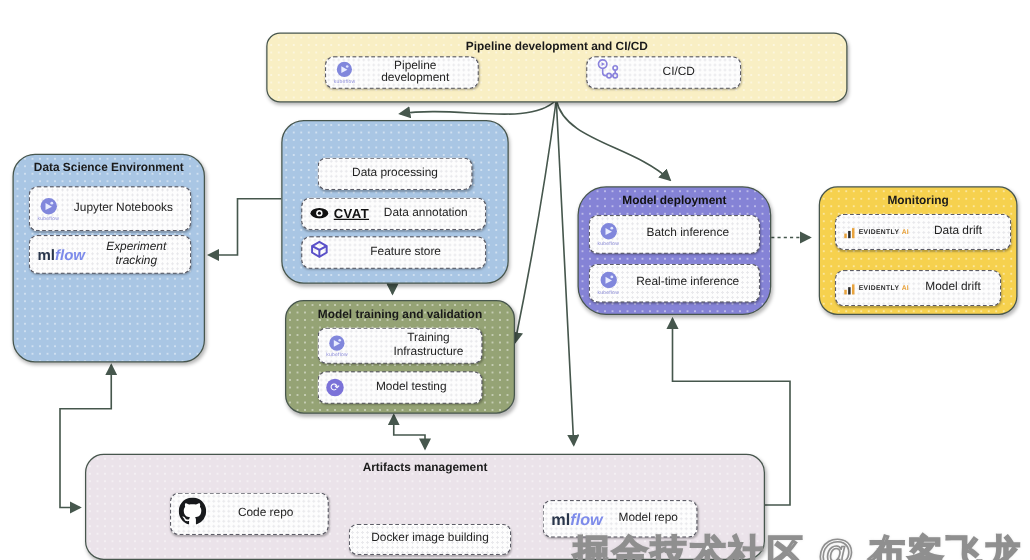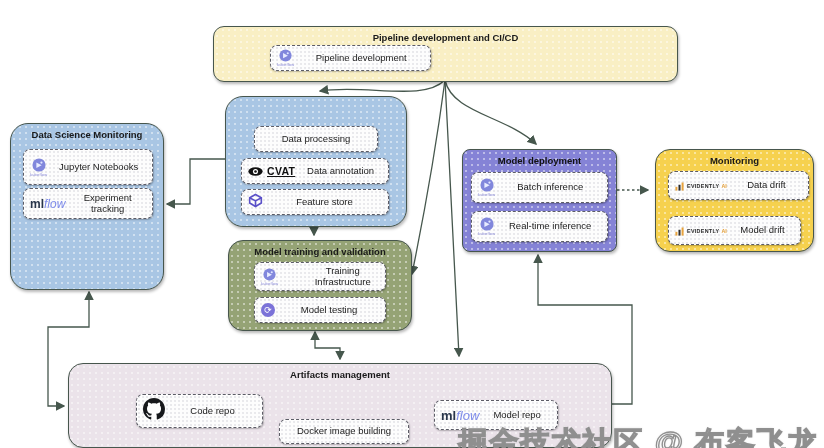--- a/index.html
+++ b/index.html
@@ -14,21 +14,21 @@
   .node{position:absolute;display:flex;align-items:center;gap:4px;
         background:#fdfdfd;border:1px dashed #5c5c66;border-radius:7px;
         box-shadow:0.5px 1px 1.5px rgba(0,0,0,.25);padding:0 6px;box-sizing:border-box;
         background-image:radial-gradient(rgba(60,60,90,.10) 1px, transparent 1px);
         background-size:4px 4px;}
   .node .lbl{flex:1;text-align:center;font-size:9.5px;color:#222;line-height:1.1;}
   .icon-col{display:flex;flex-direction:column;align-items:center;line-height:1;}
   .icon-cap{font-size:4px;color:#8a8ad8;margin-top:1px;letter-spacing:.2px;}
   .mlflow-logo{font-size:12px;white-space:nowrap;}
   .mlflow-ml{font-weight:bold;color:#28354a;}
-  .mlflow-flow{font-style:italic;color:#7d8bea;font-weight:400;}
+  .mlflow-flow{font-style:italic;color:#7d8bea;font-weight:700;}
   .cvat-word{font-size:10.5px;font-weight:800;color:#111;letter-spacing:.3px;text-decoration:underline;}
   .ev-logo{display:flex;align-items:center;gap:2px;}
   .ev-word{font-size:5.4px;font-weight:bold;color:#2b2b2b;letter-spacing:.3px;}
   .ev-ai{font-size:5.4px;font-weight:bold;color:#e8a33d;}
   .dc-icon{width:14px;height:14px;border-radius:50%;background:#7b72d8;color:#fff;
            display:flex;align-items:center;justify-content:center;font-size:9px;}
   .watermark{position:absolute;right:5px;bottom:3px;z-index:6;font-size:29px;font-weight:bold;
              letter-spacing:2px;color:rgba(255,255,255,.9);
              -webkit-text-stroke:1.3px #8f8f8f;text-shadow:0 0 2px rgba(120,120,120,.5);
              white-space:nowrap;}
@@ -56,49 +56,64 @@
       <path d="M225,141 L190,141 L190,186 L167,186" marker-end="url(#ah)"></path>
       <path d="M89,274 L89,309 L48,309 L48,388 L64,388" marker-start="url(#ah)" marker-end="url(#ah)"></path>
       <path d="M315,314 L315,330 L340,330 L340,341" marker-start="url(#ah)" marker-end="url(#ah)"></path>
       <path d="M617,172 L648,172" stroke-dasharray="2.5,2.5" marker-end="url(#ah)"></path>
       <path d="M610,386 L632,386 L632,287 L538,287 L538,237" marker-end="url(#ah)"></path>
     </g>
   </svg>
 
   <div class="grp" style="left:213px;top:8px;width:463px;height:54px;background-color:#f9efc4;border-radius:11px;">
     <div class="grp-title">Pipeline development and CI/CD</div>
-    <div class="node" style="left:56px;top:18px;width:161px;height:26px;">
+    <div class="node" style="left:46px;top:18px;width:123px;height:26px;">
       <span class="icon-col">
         <svg viewBox="0 0 16 16" width="13" height="13">
             <circle cx="8" cy="8" r="7.5" fill="#8187dc"></circle>
             <path d="M5 11.5 V5 L11 8.4 Z" fill="#e8ecff"></path>
             <circle cx="10.8" cy="5.2" r="1.3" fill="#dfe5ff"></circle>
           </svg>
         <span class="icon-cap">kubeflow</span>
       </span>
       <span class="lbl">Pipeline development</span>
     </div>
+    <div class="node" style="left:255px;top:18px;width:124px;height:26px;">
+      <span>
+        <svg viewBox="0 0 26 24" width="20" height="19" fill="none" stroke="#8a82dc" stroke-width="1.7">
+          <circle cx="8" cy="6.5" r="4.4"></circle>
+          <polygon points="6.8,4.6 10.2,6.5 6.8,8.4" fill="#8a82dc" stroke="none"></polygon>
+          <path d="M8 10.9 v4.6 a3 3 0 0 0 3 3 h1"></path>
+          <circle cx="14.6" cy="18.5" r="2.3"></circle>
+          <circle cx="21" cy="18.5" r="2.3"></circle>
+          <path d="M16.9 18.5 h1.8"></path>
+          <circle cx="21" cy="10.5" r="2.3"></circle>
+          <path d="M21 12.8 v3.4"></path>
+        </svg>
+      </span>
+      <span class="lbl">CI/CD</span>
+    </div>
   </div>
 
   <div class="grp" style="left:10px;top:105px;width:152px;height:165px;background-color:#a9c6e4;border-radius:18px;">
-    <div class="grp-title">Data Science Monitoring</div>
+    <div class="grp-title">Data Science Environment</div>
     <div class="node" style="left:12px;top:25px;width:130px;height:36px;align-items:center;">
       <span class="icon-col">
         <svg viewBox="0 0 16 16" width="14" height="14">
             <circle cx="8" cy="8" r="7.5" fill="#8187dc"></circle>
             <path d="M5 11.5 V5 L11 8.4 Z" fill="#e8ecff"></path>
             <circle cx="10.8" cy="5.2" r="1.3" fill="#dfe5ff"></circle>
           </svg>
         <span class="icon-cap">kubeflow</span>
       </span>
       <span class="lbl">Jupyter Notebooks</span>
     </div>
     <div class="node" style="left:12px;top:64px;width:130px;height:31px;">
       <span class="mlflow-logo"><span class="mlflow-ml">ml</span><span class="mlflow-flow">flow</span></span>
-      <span class="lbl" style="white-space:normal;">Experiment tracking</span>
+      <span class="lbl" style="white-space:normal;font-style:italic;">Experiment tracking</span>
     </div>
   </div>
 
   <div class="grp" style="left:225px;top:78px;width:180px;height:129px;background-color:#a9c6e4;border-radius:18px;">
     <div class="node" style="left:28px;top:29px;width:124px;height:26px;">
       <span class="lbl">Data processing</span>
     </div>
     <div class="node" style="left:15px;top:61px;width:148px;height:26px;">
       <span>
         <svg viewBox="0 0 20 12" width="15" height="9">
@@ -134,21 +149,21 @@
         <span class="icon-cap">kubeflow</span>
       </span>
       <span class="lbl">Training Infrastructure</span>
     </div>
     <div class="node" style="left:25px;top:56px;width:132px;height:26px;">
       <span class="dc-icon">⟳</span>
       <span class="lbl">Model testing</span>
     </div>
   </div>
 
-  <div class="grp" style="left:462px;top:131px;width:153px;height:101px;background-color:#8583d6;border-radius:8px;">
+  <div class="grp" style="left:462px;top:131px;width:153px;height:101px;background-color:#8583d6;border-radius:23px;">
     <div class="grp-title" style="color:#111;">Model deployment</div>
     <div class="node" style="left:8px;top:22px;width:137px;height:31px;">
       <span class="icon-col">
         <svg viewBox="0 0 16 16" width="14" height="14">
             <circle cx="8" cy="8" r="7.5" fill="#8187dc"></circle>
             <path d="M5 11.5 V5 L11 8.4 Z" fill="#e8ecff"></path>
             <circle cx="10.8" cy="5.2" r="1.3" fill="#dfe5ff"></circle>
           </svg>
         <span class="icon-cap">kubeflow</span>
       </span>

